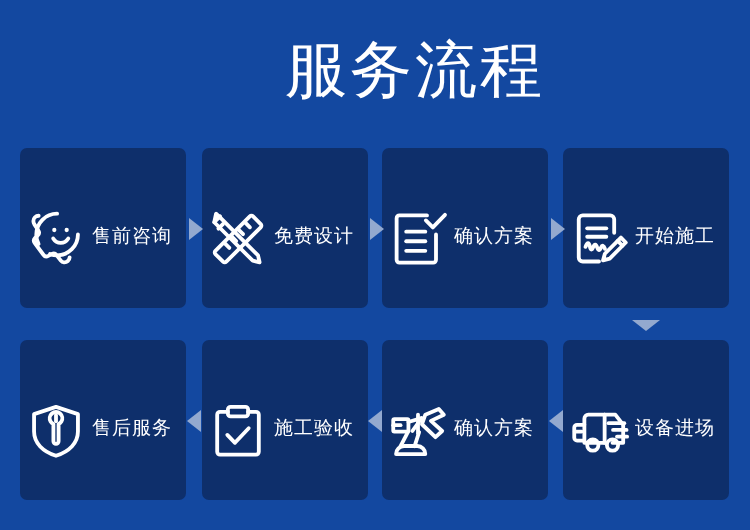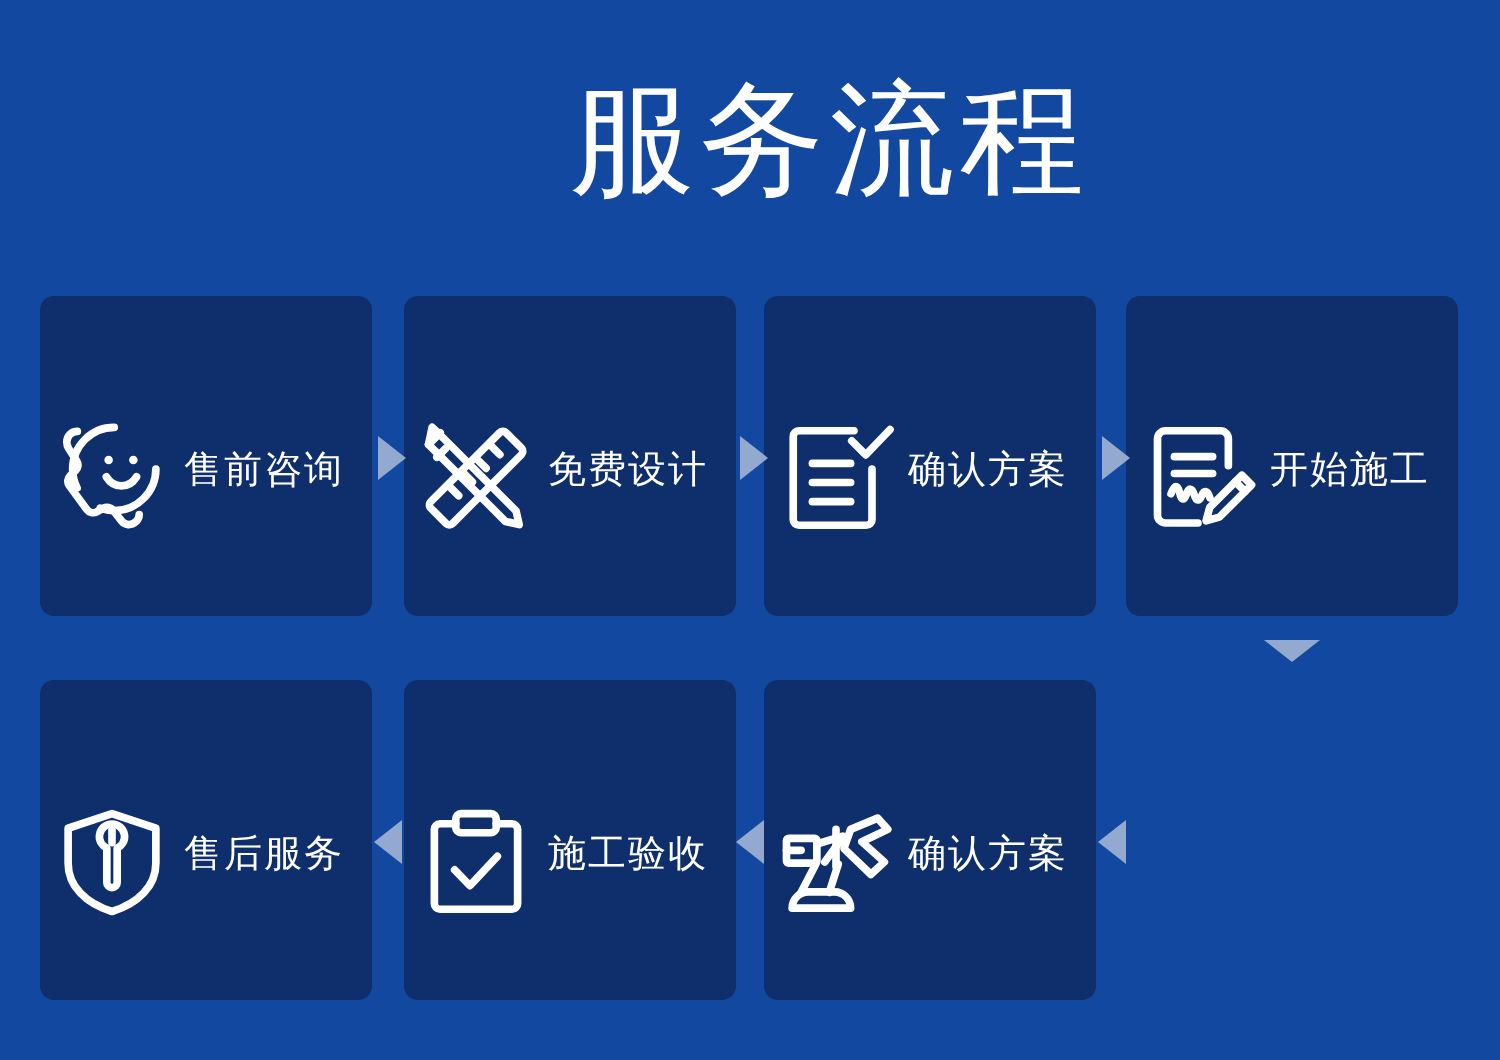--- a/index.html
+++ b/index.html
@@ -250,20 +250,42 @@
             <path d="M38.5 17.5l12-5 4.5 5-11.5 5.5 10 9-6 5.5-12-11.5z"></path>
 
             <path d="M23 33l-6.5 12.5"></path>
             <path d="M33 33l-4 12.5"></path>
             <path d="M12.5 52.5c0-4 3.2-7.2 7.2-7.2h11.6c4 0 7.2 3.2 7.2 7.2z"></path>
           </svg>
         </span>
         <span class="card-label">确认方案</span>
       </div>
 
+      <div class="card c3">
+        <span class="card-icon">
+          <svg viewBox="0 0 64 64" fill="none" stroke="#ffffff" stroke-width="3.4" stroke-linecap="round" stroke-linejoin="round">
+
+            <path d="M37 17.5H22.5c-1.9 0-3.5 1.6-3.5 3.5v21.5h18"></path>
+
+            <path d="M37 17.5h9.5l7 9v16H44"></path>
+            <path d="M37 42.5V17.5"></path>
+
+            <circle cx="26.5" cy="44.5" r="5"></circle>
+            <circle cx="44" cy="44.5" r="5"></circle>
+
+            <path d="M19 26.5h-6.5a2.5 2.5 0 0 0-2.5 2.5v9a2.5 2.5 0 0 0 2.5 2.5H19"></path>
+            <path d="M10.5 32.5h6"></path>
+
+            <path d="M40.5 25h14"></path>
+            <path d="M44.5 31h12"></path>
+            <path d="M48 37h9"></path>
+          </svg>
+        </span>
+        <span class="card-label">设备进场</span>
+      </div>
 
       <span class="arrow arrow-left al-a"></span>
       <span class="arrow arrow-left al-b"></span>
       <span class="arrow arrow-left al-c"></span>
     </div>
 
   </div>
 </div>
 
 </body></html>

